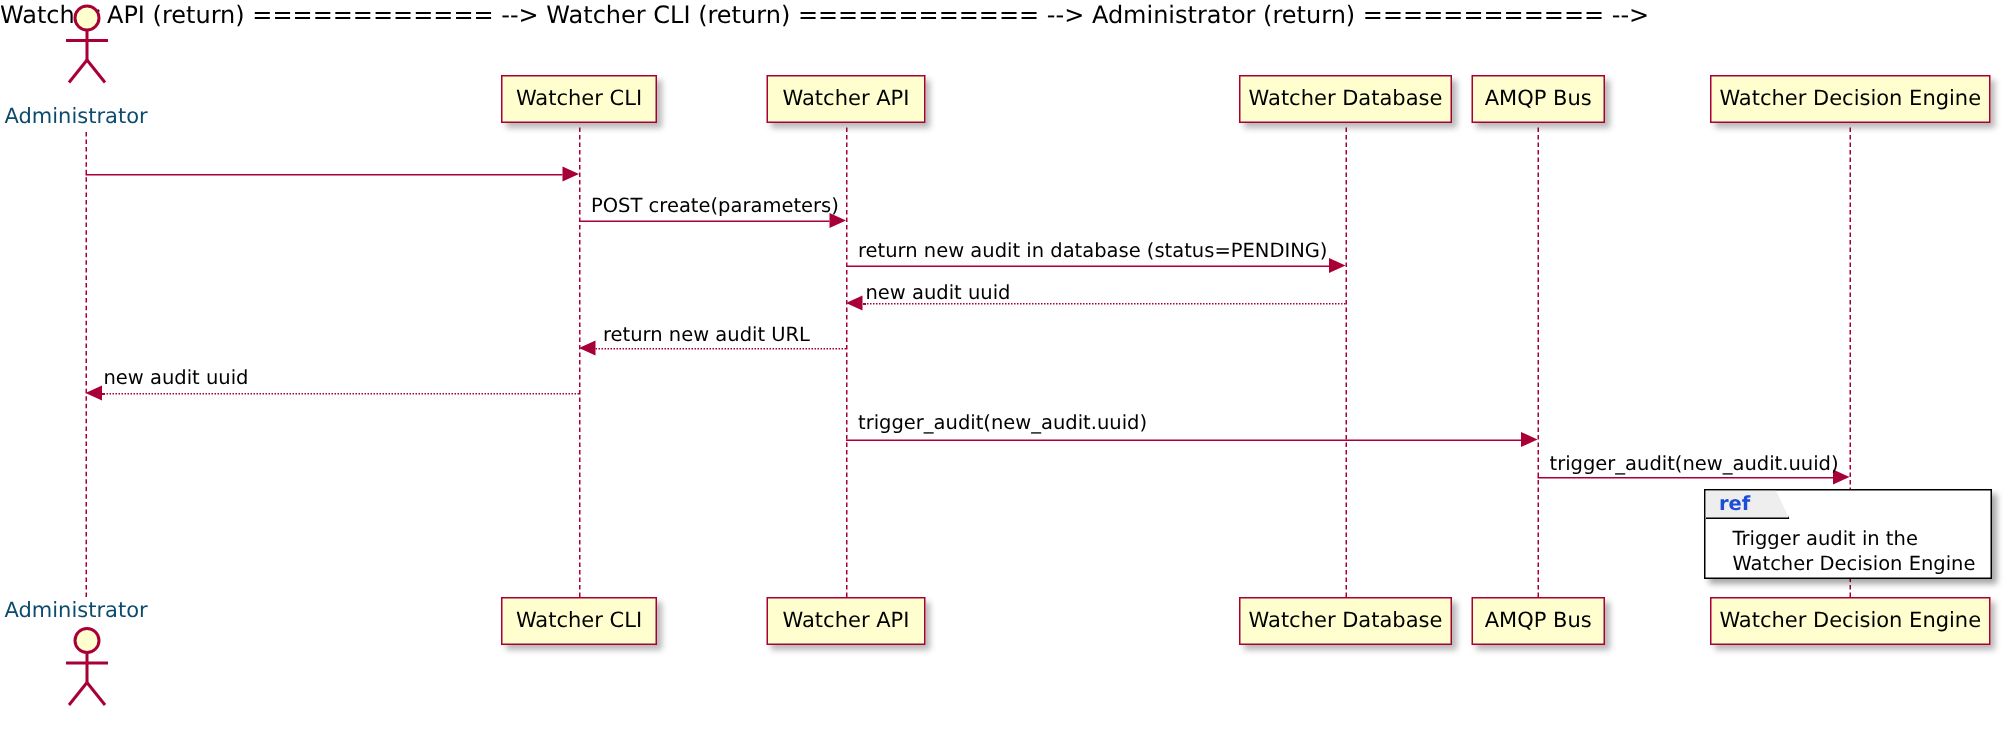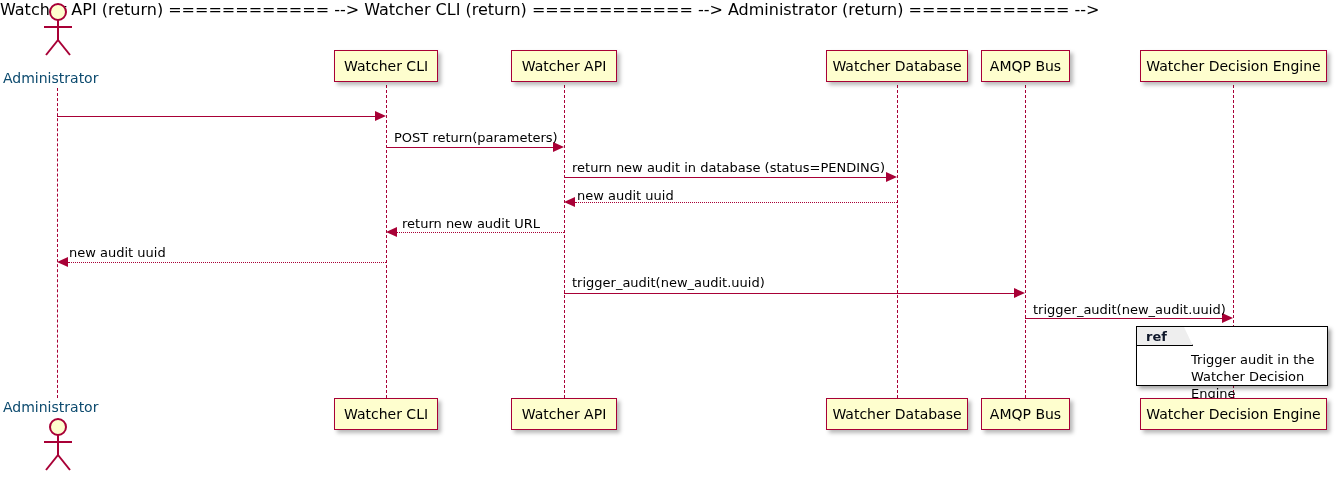--- a/index.html
+++ b/index.html
@@ -96,32 +96,31 @@
     height: 19px;
     box-sizing: border-box;
     background: #EEEEEE;
     border-right: 1.5px solid #000000;
     border-bottom: 1.5px solid #000000;
     display: flex;
     align-items: center;
     padding-left: 9px;
     font-size: 13px;
     font-weight: bold;
-    color: #0f172a;
+    color: #1d4ed8;
     clip-path: polygon(0 0, calc(100% - 9px) 0, 100% 100%, 0 100%);
   }
   .ref-text {
     position: absolute;
     left: 18px;
     top: 24px;
     font-size: 13px;
     line-height: 17px;
     color: #000000;
     white-space: pre-line;
-    margin-left: 36px;
   }
 </style>
 </head>
 <body>
 
 <div id="diagram">
 
   
   <div class="lifeline" style="left:57px; top:88px; height:310px;"></div>
   <div class="lifeline" style="left:386px; top:85px; height:313px;"></div>
@@ -147,21 +146,21 @@
   <div class="participant" style="left:981px; top:50px; width:89px; height:32px;">AMQP Bus</div>
   <div class="participant" style="left:1140px; top:50px; width:187px; height:32px;">Watcher Decision Engine</div>
 
   
   <div class="msg-line" style="left:57px; top:116px; width:318px;"></div>
   <div class="arrow-head right" style="left:375px; top:111px;"></div>
 
   
   <div class="msg-line" style="left:386px; top:147px; width:167px;"></div>
   <div class="arrow-head right" style="left:553px; top:142px;"></div>
-  <div class="msg-label" style="left:394px; top:131px;">POST return(parameters)</div>
+  <div class="msg-label" style="left:394px; top:131px;">POST create(parameters)</div>
 
   
   <div class="msg-line" style="left:564px; top:177px; width:322px;"></div>
   <div class="arrow-head right" style="left:886px; top:172px;"></div>
   <div class="msg-label" style="left:572px; top:161px;">return new audit in database (status=PENDING)</div>
 
    Watcher API (return) ============ --&gt;
   <div class="msg-line dotted" style="left:575px; top:202px; width:322px;"></div>
   <div class="arrow-head left" style="left:564px; top:197px;"></div>
   <div class="msg-label" style="left:577px; top:189px;">new audit uuid</div>

